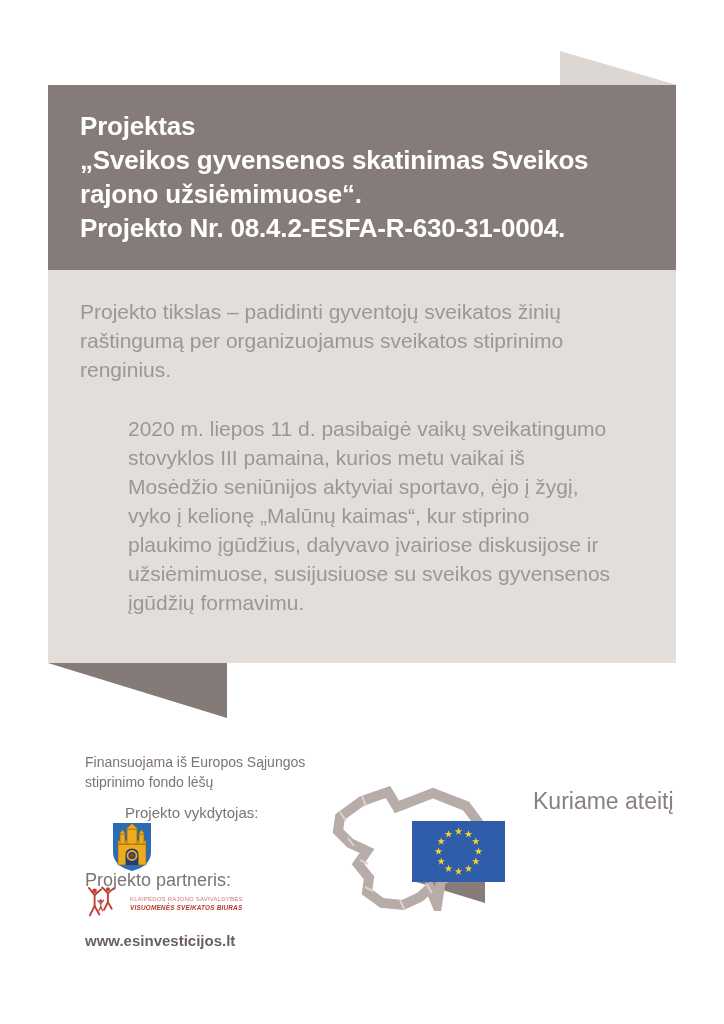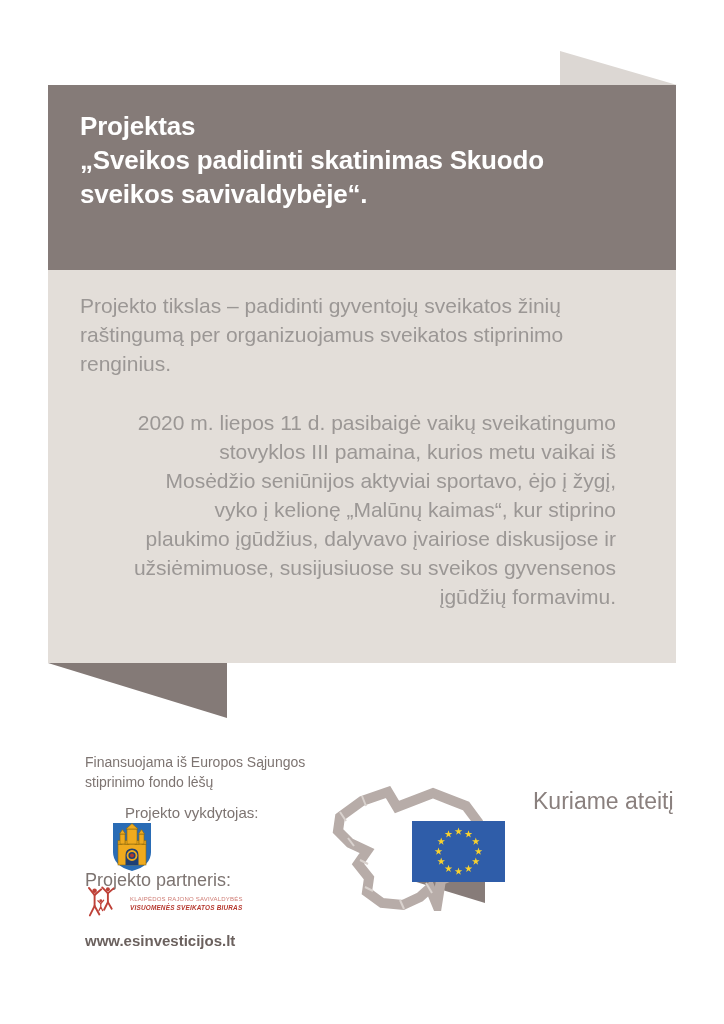--- a/index.html
+++ b/index.html
@@ -22,23 +22,23 @@
   .title-banner{
     position:absolute;left:48px;top:85px;width:628px;height:185px;
     background:#857b78;color:#ffffff;box-sizing:border-box;
     padding:24px 30px 12px 32px;font-size:26px;font-weight:bold;
     line-height:34px;letter-spacing:-0.2px;
   }
   
   .content-panel{
     position:absolute;left:48px;top:270px;width:628px;height:393px;
     background:#e3ded9;color:#9b9795;box-sizing:border-box;
-    padding:21px 60px 0 32px;font-size:21px;line-height:29px;
+    padding:27px 60px 0 32px;font-size:21px;line-height:29px;
   }
-  .content-panel .para2{margin-top:30px;margin-left:48px;text-align:right;}
+  .content-panel .para2{margin-top:30px;margin-left:48px;}
   
   .footer{position:absolute;left:0;top:740px;width:724px;height:284px;padding-left:23px;}
   .funding{position:absolute;left:85px;top:12px;font-size:14px;line-height:20px;color:#7d7471;}
   .executor-label{position:absolute;left:85px;top:64px;font-size:15px;color:#7d7471;margin-left:40px;}
   .coat-of-arms{position:absolute;left:112px;top:82px;width:40px;height:50px;}
   .partner-label{position:absolute;left:85px;top:130px;font-size:18px;color:#7d7471;}
   .partner-row{position:absolute;left:86px;top:146px;display:flex;align-items:flex-start;}
   .partner-figures{width:40px;height:38px;flex:0 0 auto;}
   .partner-text{margin:9px 0 0 4px;}
   .partner-text .pt1{font-size:6px;letter-spacing:.2px;color:#ce7a72;line-height:8px;white-space:nowrap;}
@@ -50,22 +50,23 @@
 </style>
 </head>
 <body>
 
 <div class="page">
 
   <div class="fold-top"></div>
 
   <div class="title-banner">
     <div>Projektas</div>
-    <div>„Sveikos padidinti skatinimas Skuodo</div>
-    <div>sveikos savivaldybėje“.</div>
+    <div>„Sveikos gyvensenos skatinimas Sveikos</div>
+    <div>rajono užsiėmimuose“.</div>
+    <div>Projekto Nr. 08.4.2-ESFA-R-630-31-0004.</div>
   </div>
 
   <div class="content-panel">
     <div class="para1">Projekto tikslas – padidinti gyventojų sveikatos žinių raštingumą per organizuojamus sveikatos stiprinimo renginius.</div>
     <div class="para2">2020 m. liepos 11 d. pasibaigė vaikų sveikatingumo stovyklos III pamaina, kurios metu vaikai iš Mosėdžio seniūnijos aktyviai sportavo, ėjo į žygį, vyko į kelionę „Malūnų kaimas“, kur stiprino plaukimo įgūdžius, dalyvavo įvairiose diskusijose ir užsiėmimuose, susijusiuose su sveikos gyvensenos įgūdžių formavimu.</div>
   </div>
 
   <div class="fold-bottom"></div>
 
   <div class="footer">

